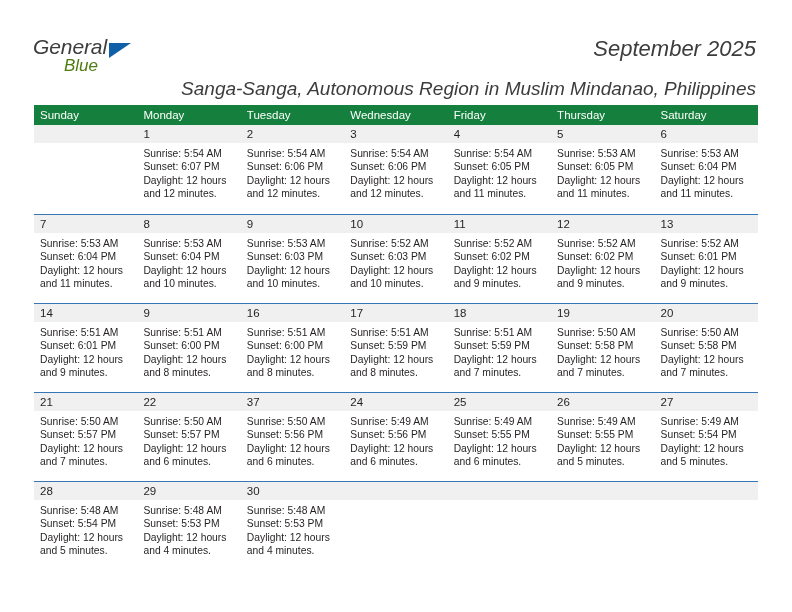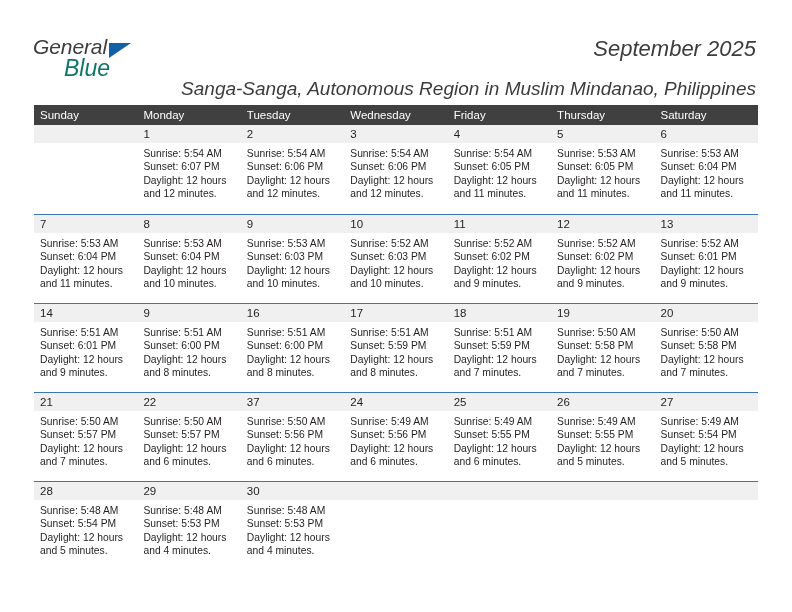--- a/index.html
+++ b/index.html
@@ -55,22 +55,22 @@
     top: 7px;
     width: 0;
     height: 0;
     border-left: 22px solid #1060a8;
     border-bottom: 15px solid transparent;
   }
   .logo-blue {
     position: absolute;
     left: 31px;
     top: 21px;
-    font-size: 23px;
-    color: #0f766e;
+    font-size: 17px;
+    color: #4d7c0f;
     font-family: "Liberation Sans", sans-serif;
   }
 
   .title {
     position: absolute;
     right: 36px;
     top: 36px;
     font-size: 22px;
     color: #3c3c3c;
     font-weight: normal;
@@ -89,21 +89,21 @@
   
   .calendar {
     position: absolute;
     left: 34px;
     top: 105px;
     width: 724px;
   }
 
   .weekdays {
     display: flex;
-    background: #404040;
+    background: #15803d;
     height: 20px;
   }
   .weekday {
     flex: 1 1 0;
     color: #ffffff;
     font-size: 11.5px;
     line-height: 20px;
     padding-left: 6px;
     box-sizing: border-box;
     white-space: nowrap;

